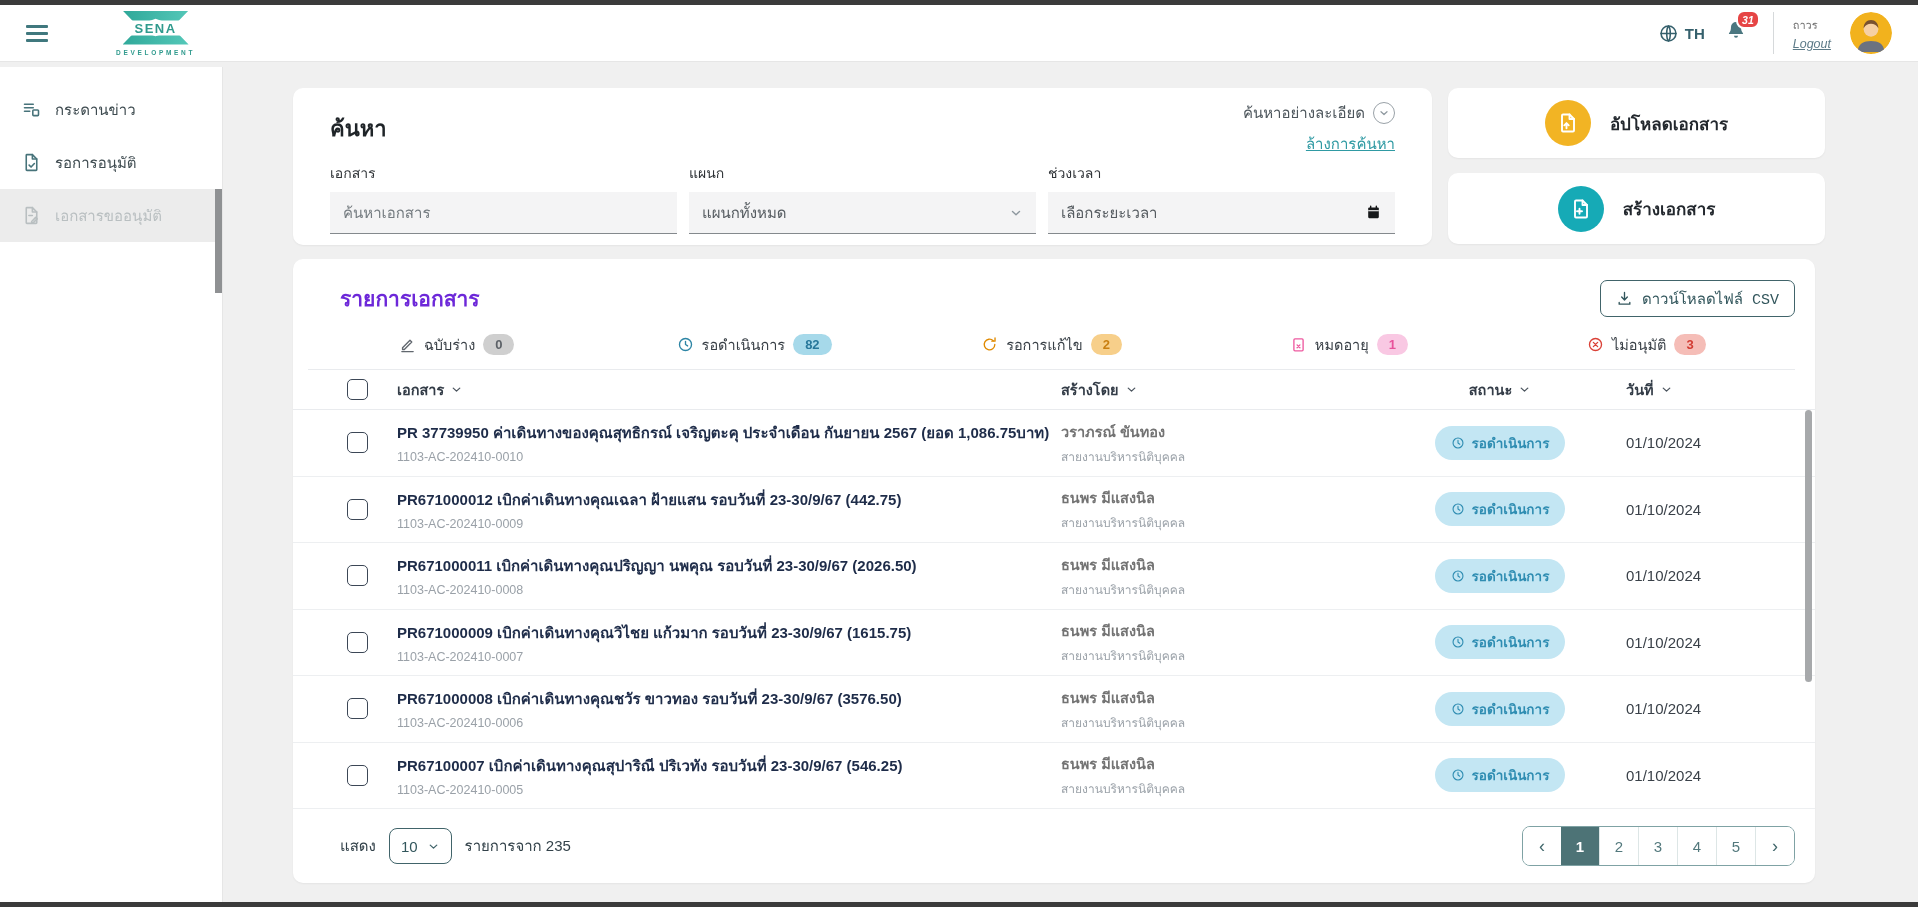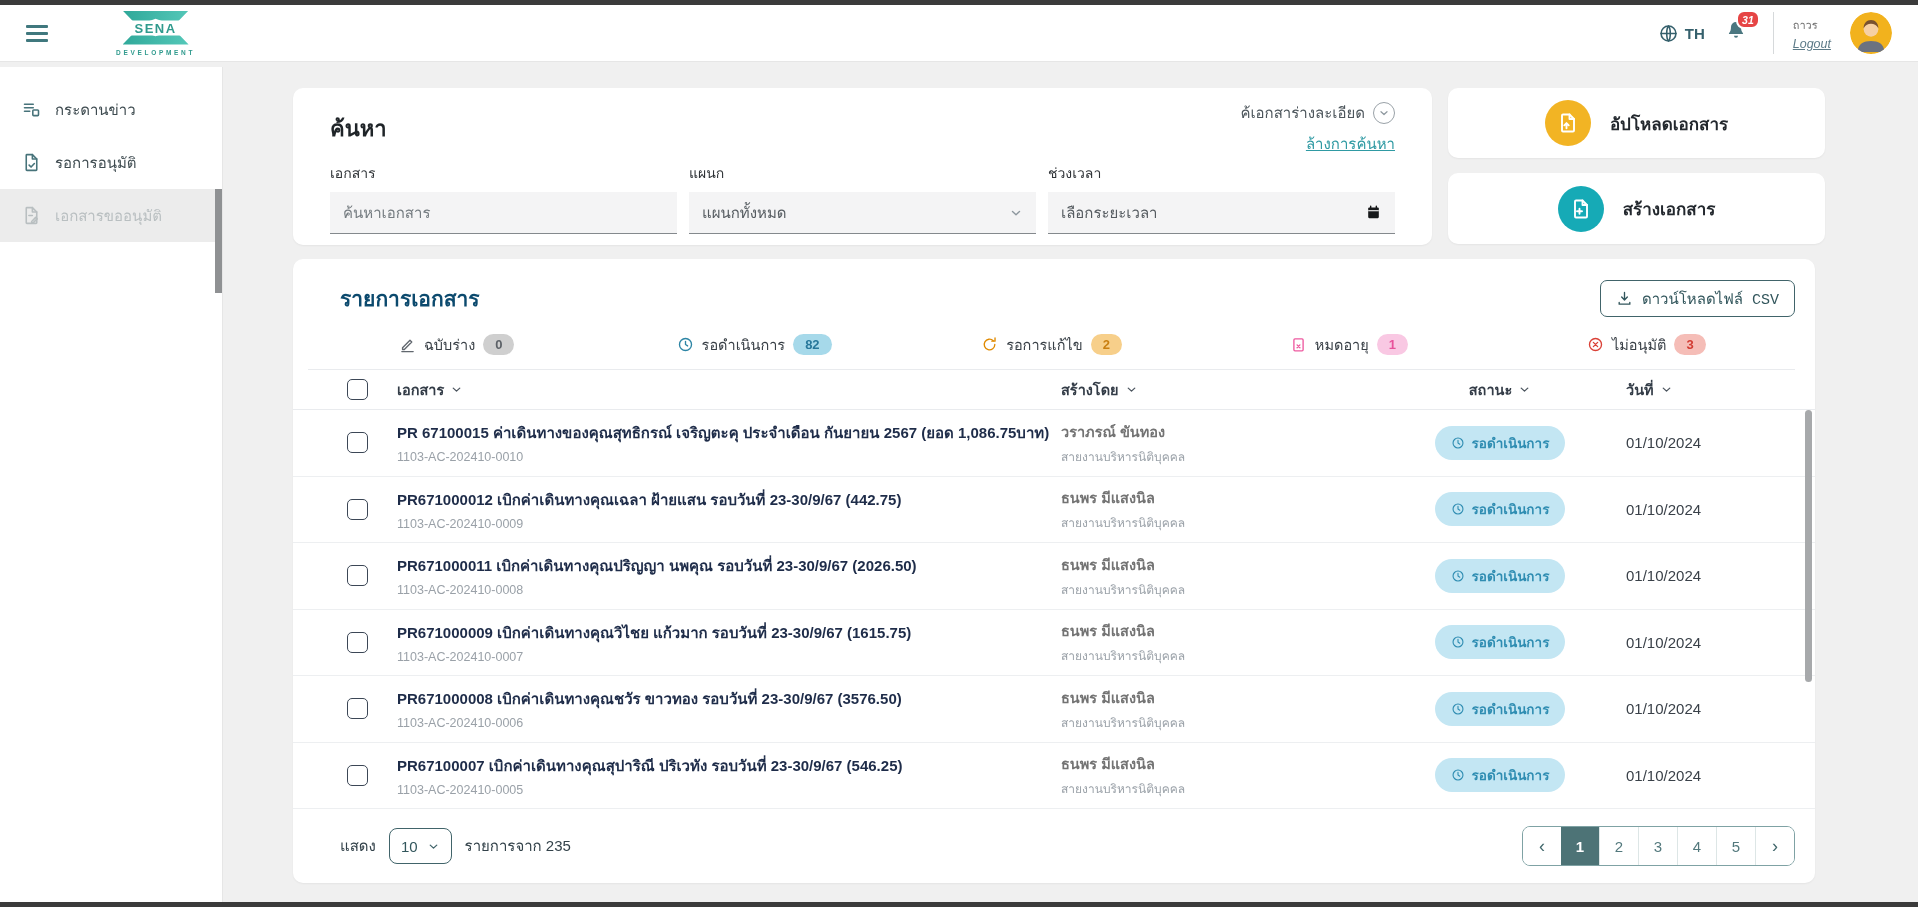--- a/index.html
+++ b/index.html
@@ -83,21 +83,21 @@
   .action-icon { width: 46px; height: 46px; border-radius: 50%; display: flex; align-items: center;
                  justify-content: center; color: #fff; flex: 0 0 auto; }
   .action-icon svg { width: 24px; height: 24px; }
   #upload-card .action-icon { background: #f2b424; }
   #create-card .action-icon { background: #16aab6; }
   .action-label { font-size: 17px; font-weight: bold; color: #23282e; white-space: nowrap; }
 
   
   #table-card { left: 71px; top: 192px; width: 1522px; height: 624px; }
   .table-head { display: flex; justify-content: space-between; align-items: center; padding: 21px 20px 0 47px; }
-  .table-title { font-size: 21px; font-weight: bold; color: #0c4a6e; }
+  .table-title { font-size: 21px; font-weight: bold; color: #6d28d9; }
   .csv-btn { display: flex; align-items: center; gap: 9px; height: 37px; padding: 0 15px;
              border: 1px solid #41646a; border-radius: 7px; color: #32565c; font-size: 15px;
              background: #fff; cursor: pointer; white-space: nowrap; font-family: Liberation Mono, monospace; }
   .csv-btn svg { width: 17px; height: 17px; }
 
   .tabs { display: flex; margin: 16px 20px 0 15px; border-bottom: 1px solid #e9ebee; }
   .tab { flex: 1; display: flex; align-items: center; justify-content: center; gap: 8px;
          padding-bottom: 13px; position: relative; cursor: pointer; font-size: 14.5px;
          color: #383f46; white-space: nowrap; }
   .tab svg { width: 17px; height: 17px; flex: 0 0 auto; }
@@ -331,21 +331,21 @@
     <div class="side-scrollbar"></div>
   </aside>
 
   <div class="main">
 
     <section class="card" id="search-card">
       <div class="search-head">
         <h2 class="search-title">ค้นหา</h2>
         <div class="search-right">
           <div class="advanced">
-            <span>ค้เอกสาร่างละเอียด</span>
+            <span>ค้นหาอย่างละเอียด</span>
             <span class="adv-circle">
               <svg>
                   <use href="#sym-chevron-down"></use>
                 </svg>
             </span>
           </div>
           <span class="clear-link">ล้างการค้นหา</span>
         </div>
       </div>
       <div class="search-fields">
@@ -480,21 +480,21 @@
         </div>
       </div>
 
       <div class="rows-area">
         <div id="rows">
             <div class="grid trow">
     <div class="cb-cell">
                 <div class="checkbox"></div>
               </div>
     <div class="doc-cell">
-      <div class="doc-title">PR 67100015 ค่าเดินทางของคุณสุทธิกรณ์ เจริญตะคุ ประจำเดือน กันยายน 2567 (ยอด 1,086.75บาท)</div>
+      <div class="doc-title">PR 37739950 ค่าเดินทางของคุณสุทธิกรณ์ เจริญตะคุ ประจำเดือน กันยายน 2567 (ยอด 1,086.75บาท)</div>
       <div class="doc-code">1103-AC-202410-0010</div>
     </div>
     <div class="creator-cell">
       <div class="creator-name">วราภรณ์ ขันทอง</div>
       <div class="creator-dept">สายงานบริหารนิติบุคคล</div>
     </div>
     <div class="status-col">
       <span class="pill">
         <svg>
                     <use href="#sym-clock"></use>

